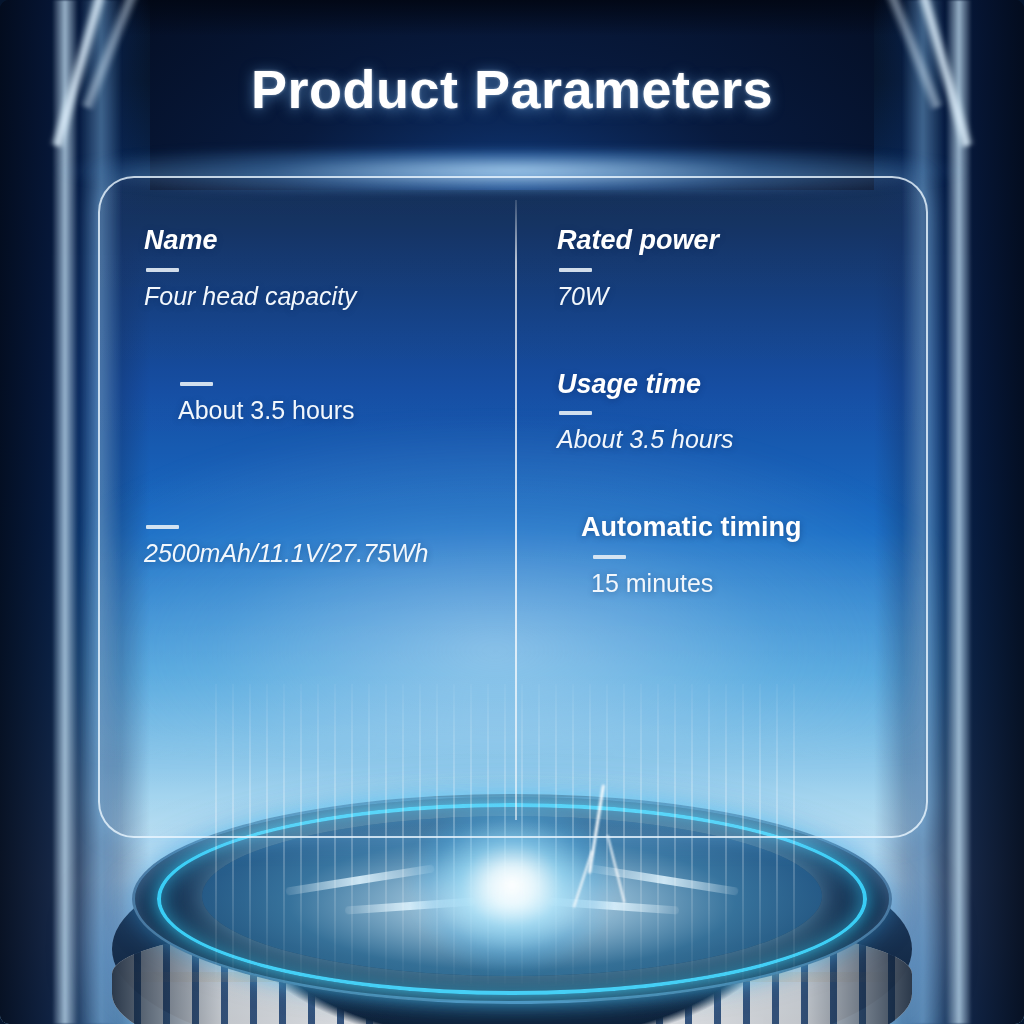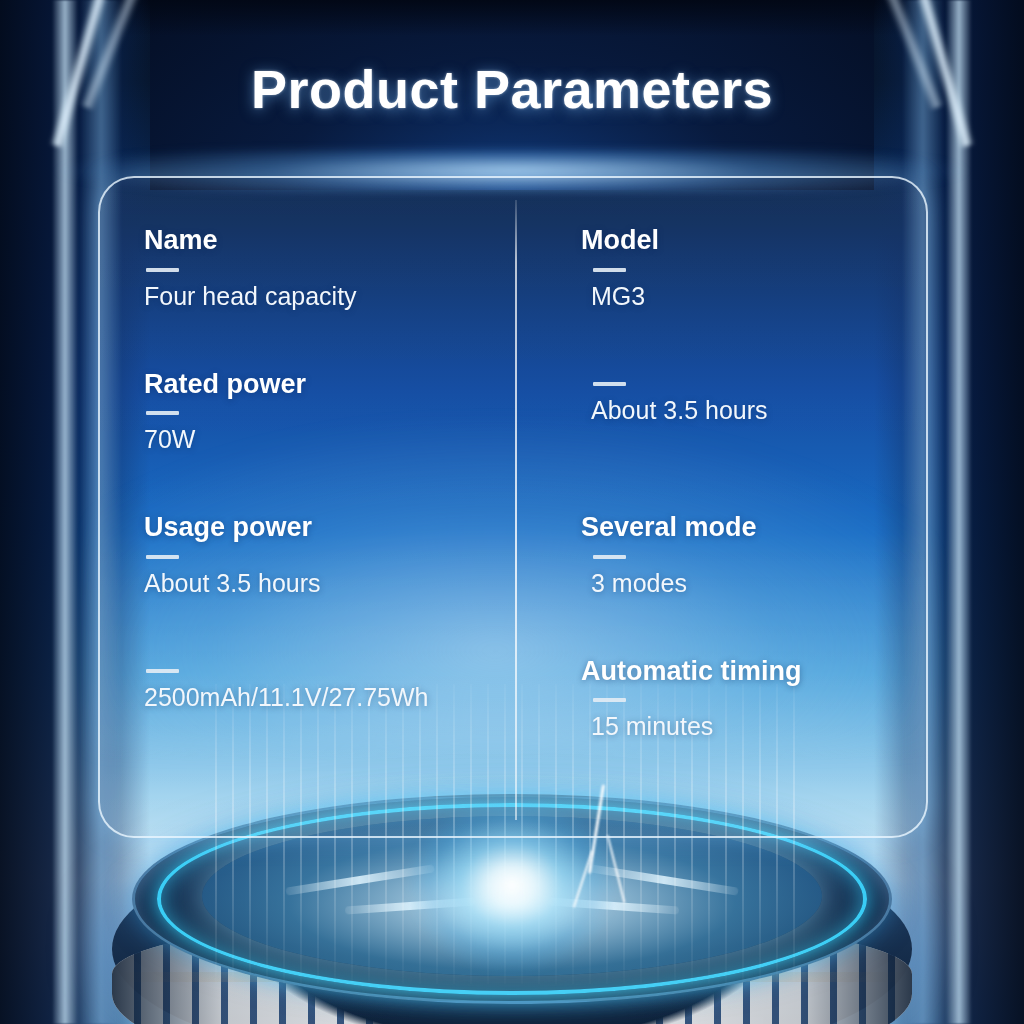--- a/index.html
+++ b/index.html
@@ -10,20 +10,21 @@
     background:#05152e;
     font-family:"Liberation Sans", sans-serif;
     overflow:hidden;
   }
 
   #stage {
     position:relative;
     width:1024px; height:1024px;
     overflow:hidden;
     background:#0a1f3d;
+    border-radius:9px;
   }
 
   
 
   
   .bg-base{
     position:absolute; inset:0;
     background:
       linear-gradient(to bottom,
         #06142c 0%,
@@ -276,21 +277,21 @@
 
   .grid{
     position:absolute; inset:0;
     display:grid;
     grid-template-columns:1fr 1fr;
     grid-template-rows:repeat(4, 1fr);
     padding:48px 0 36px 0;
   }
 
   .cell{ position:relative; }
-  .cell.col-left  { padding-left:44px; }
+  .cell.col-left  { padding-left:44px;font-style:italic; }
   .cell.col-right { padding-left:68px; }
 
   .spec-label{
     color:#ffffff;
     font-size:27px;
     font-weight:bold;
     line-height:1.1;
     text-shadow:0 1px 6px rgba(10,40,90,.45);
     white-space:nowrap;
   }
@@ -341,45 +342,35 @@
   <div class="card">
     <div class="divider-v"></div>
 
     <div class="grid">
 
       <div class="cell col-left">
         <div class="spec-label">Name</div>
         <div class="spec-rule"></div>
         <div class="spec-value">Four head capacity</div>
       </div>
-      <div class="cell col-right">
-        <div class="spec-label">Model</div>
-        <div class="spec-rule"></div>
-        <div class="spec-value">MG3</div>
-      </div>
 
       <div class="cell col-left">
         <div class="spec-label">Rated power</div>
         <div class="spec-rule"></div>
         <div class="spec-value">70W</div>
       </div>
       <div class="cell col-right">
         <div class="spec-rule"></div>
         <div class="spec-value">About 3.5 hours</div>
       </div>
 
       <div class="cell col-left">
-        <div class="spec-label">Usage power</div>
+        <div class="spec-label">Usage time</div>
         <div class="spec-rule"></div>
         <div class="spec-value">About 3.5 hours</div>
-      </div>
-      <div class="cell col-right">
-        <div class="spec-label">Several mode</div>
-        <div class="spec-rule"></div>
-        <div class="spec-value">3 modes</div>
       </div>
 
       <div class="cell col-left">
         <div class="spec-rule"></div>
         <div class="spec-value">2500mAh/11.1V/27.75Wh</div>
       </div>
       <div class="cell col-right">
         <div class="spec-label">Automatic timing</div>
         <div class="spec-rule"></div>
         <div class="spec-value">15 minutes</div>

